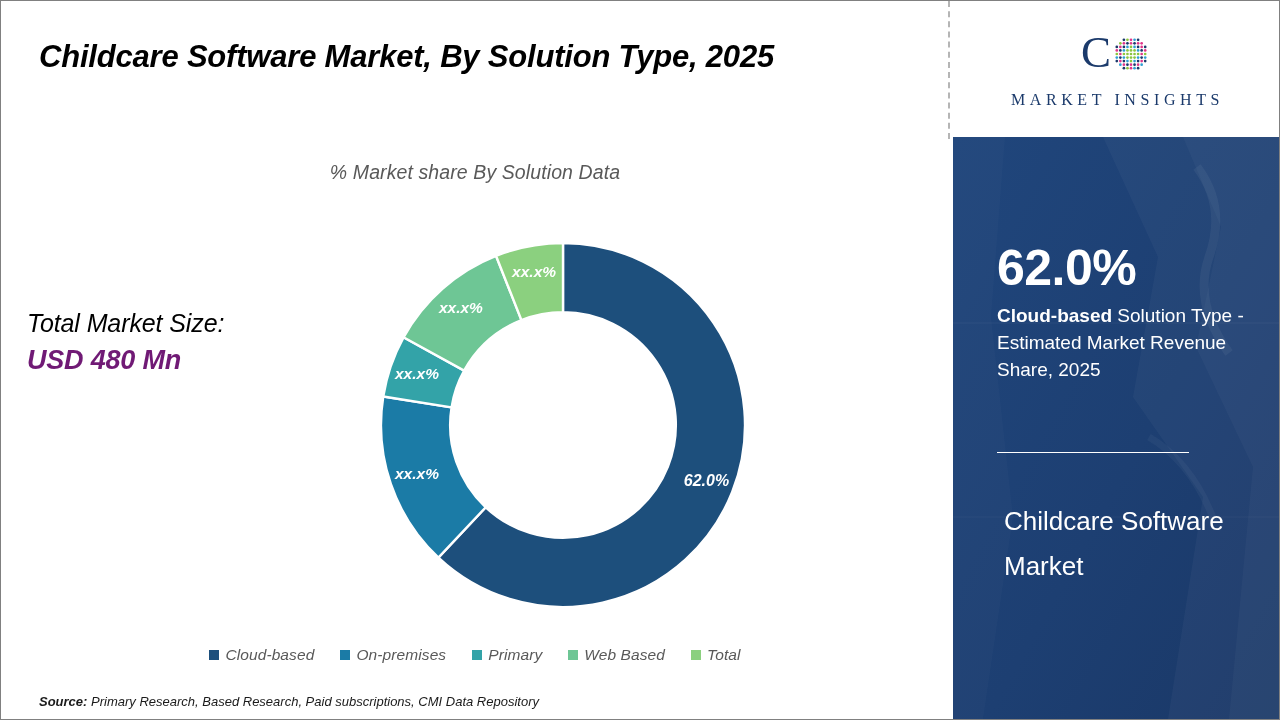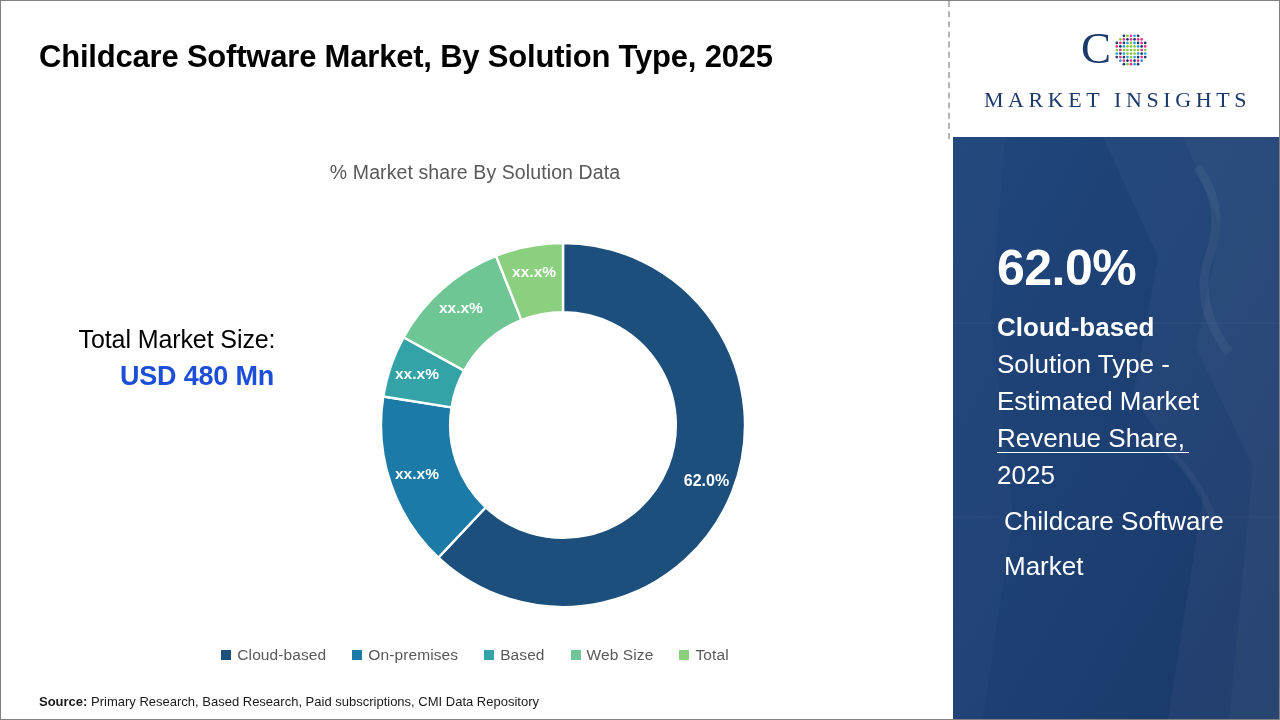--- a/index.html
+++ b/index.html
@@ -20,20 +20,21 @@
     overflow: hidden;
   }
 
   
   #left-panel {
     position: absolute;
     left: 0; top: 0;
     width: 948px;
     height: 718px;
     background: #ffffff;
+    font-style: italic;
   }
 
   #page-title {
     position: absolute;
     left: 38px;
     top: 32px;
     width: 830px;
     font-size: 31px;
     font-weight: bold;
     line-height: 1.55;
@@ -49,37 +50,35 @@
     text-align: center;
     font-size: 19.5px;
     color: #595959;
     letter-spacing: 0.1px;
   }
 
   
   #total-market-block {
     position: absolute;
     left: 26px;
-    top: 322px;
+    top: 306px;
     width: 300px;
-    text-align: center;
   }
   #total-market-label {
     font-size: 25px;
     color: #000000;
     line-height: 1.35;
     letter-spacing: -0.1px;
   }
   #total-market-value {
     font-size: 27px;
     font-weight: bold;
-    color: #1d4ed8;
+    color: #701a75;
     line-height: 1.45;
     letter-spacing: -0.2px;
-    margin-left: 40px;
   }
 
   
   #donut-wrap {
     position: absolute;
     left: 380px;
     top: 226px;
     width: 370px;
     height: 396px;
   }
@@ -183,21 +182,21 @@
   }
   #logo-o-mark {
     width: 36px;
     height: 36px;
     margin: 0 1px;
     position: relative;
     top: 2px;
   }
   #logo-bottom {
     font-family: "Liberation Serif", serif;
-    font-size: 22px;
+    font-size: 16px;
     color: #1b3a6b;
     letter-spacing: 4.6px;
     margin-top: 16px;
     padding-left: 4px;
   }
 
   #sidebar-panel {
     position: absolute;
     left: 1px;
     top: 136px;
@@ -215,22 +214,22 @@
     width: 250px;
   }
   #stat-percent {
     font-size: 50px;
     font-weight: bold;
     color: #ffffff;
     line-height: 1.0;
     letter-spacing: -0.5px;
   }
   #stat-caption {
-    margin-top: 16px;
-    font-size: 26px;
+    margin-top: 10px;
+    font-size: 19px;
     color: #ffffff;
     line-height: 1.42;
   }
   #stat-caption b { font-weight: bold; }
 
   #panel-rule {
     position: absolute;
     left: 44px;
     top: 315px;
     width: 192px;
@@ -287,25 +286,25 @@
         <div class="legend-item">
           <span class="legend-swatch" style="background: rgb(29, 79, 124);"></span>
           <span class="legend-text">Cloud-based</span>
         </div>
         <div class="legend-item">
           <span class="legend-swatch" style="background: rgb(27, 123, 166);"></span>
           <span class="legend-text">On-premises</span>
         </div>
         <div class="legend-item">
           <span class="legend-swatch" style="background: rgb(51, 163, 168);"></span>
-          <span class="legend-text">Based</span>
+          <span class="legend-text">Primary</span>
         </div>
         <div class="legend-item">
           <span class="legend-swatch" style="background: rgb(110, 198, 149);"></span>
-          <span class="legend-text">Web Size</span>
+          <span class="legend-text">Web Based</span>
         </div>
         <div class="legend-item">
           <span class="legend-swatch" style="background: rgb(139, 208, 127);"></span>
           <span class="legend-text">Total</span>
         </div>
       </div>
 
     <div id="source-line">
       <b>Source:</b><span> Primary Research, Based Research, Paid subscriptions, CMI Data Repository</span>
     </div>

